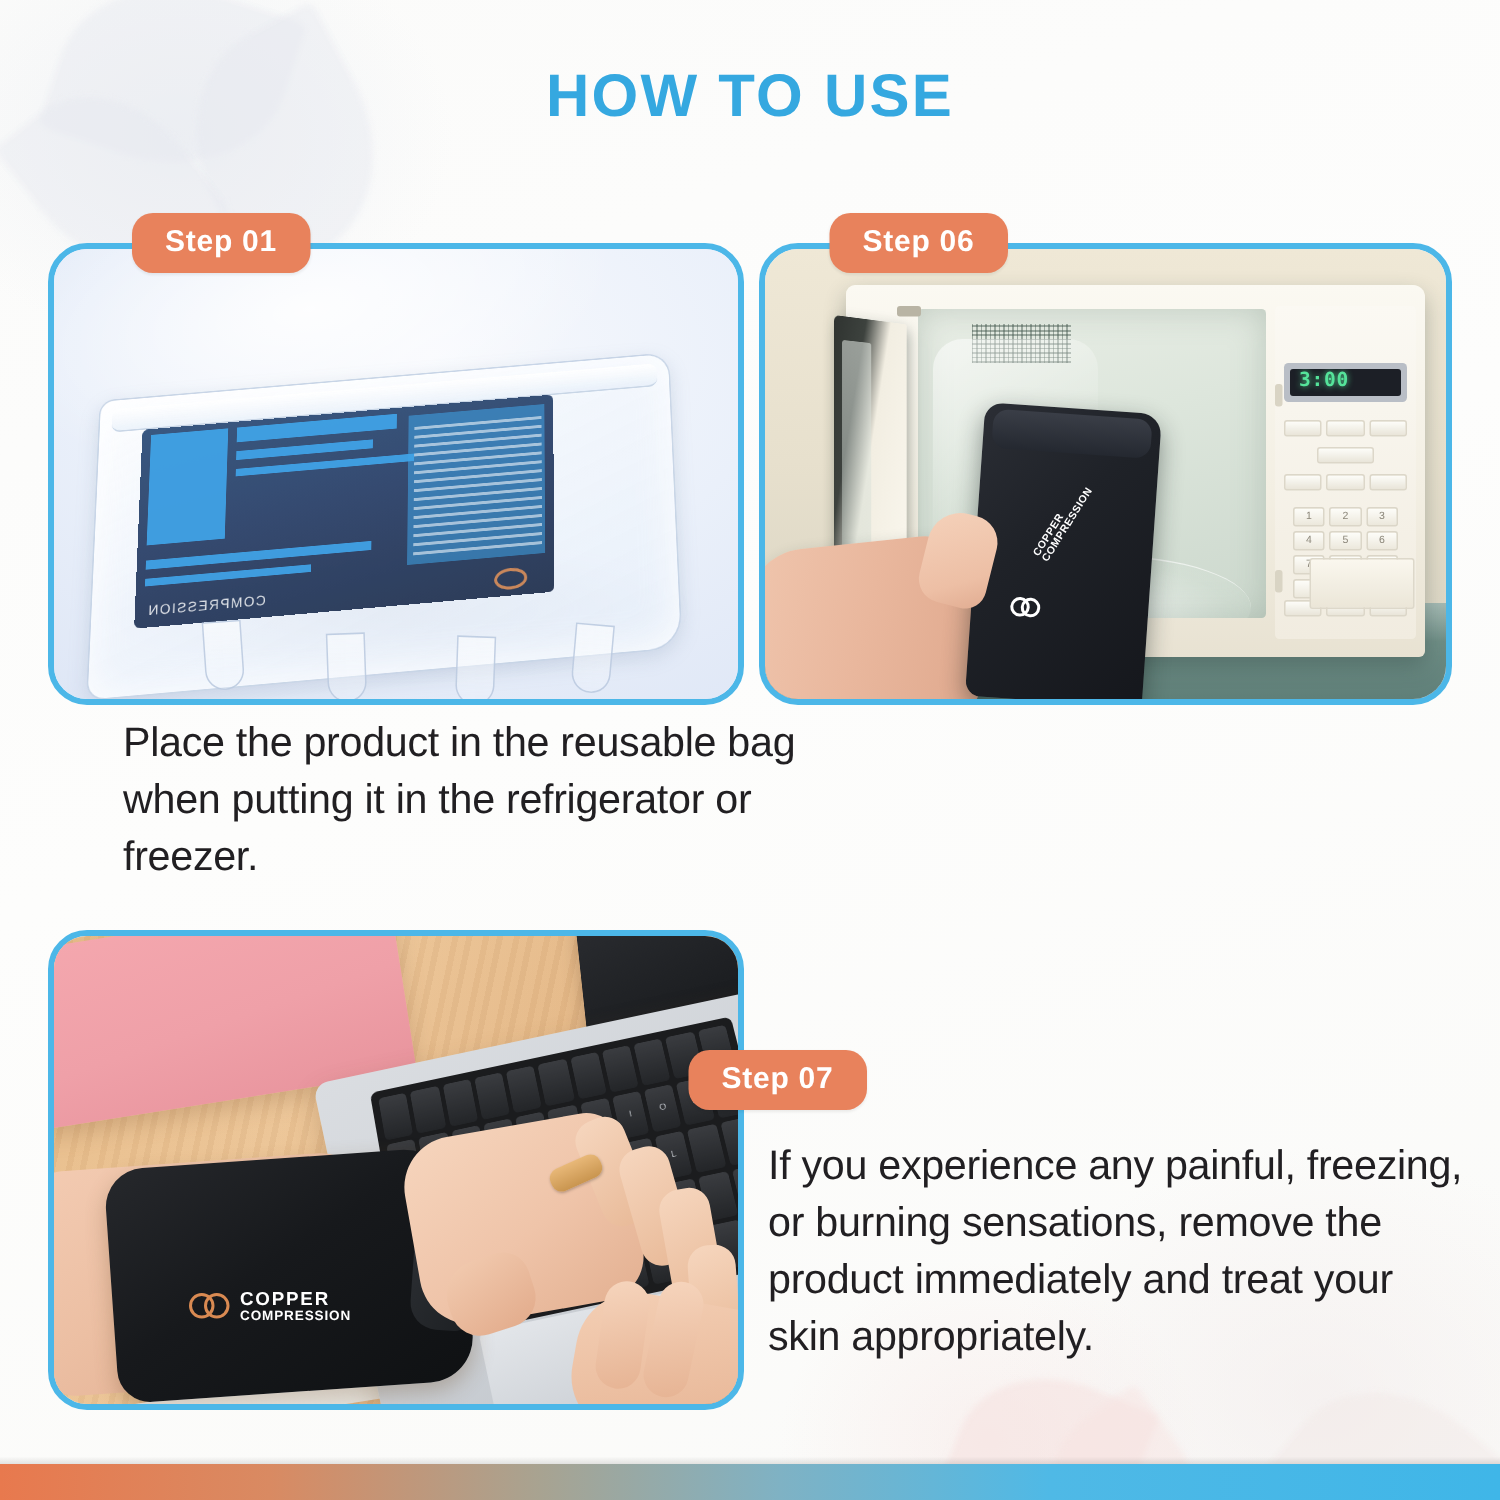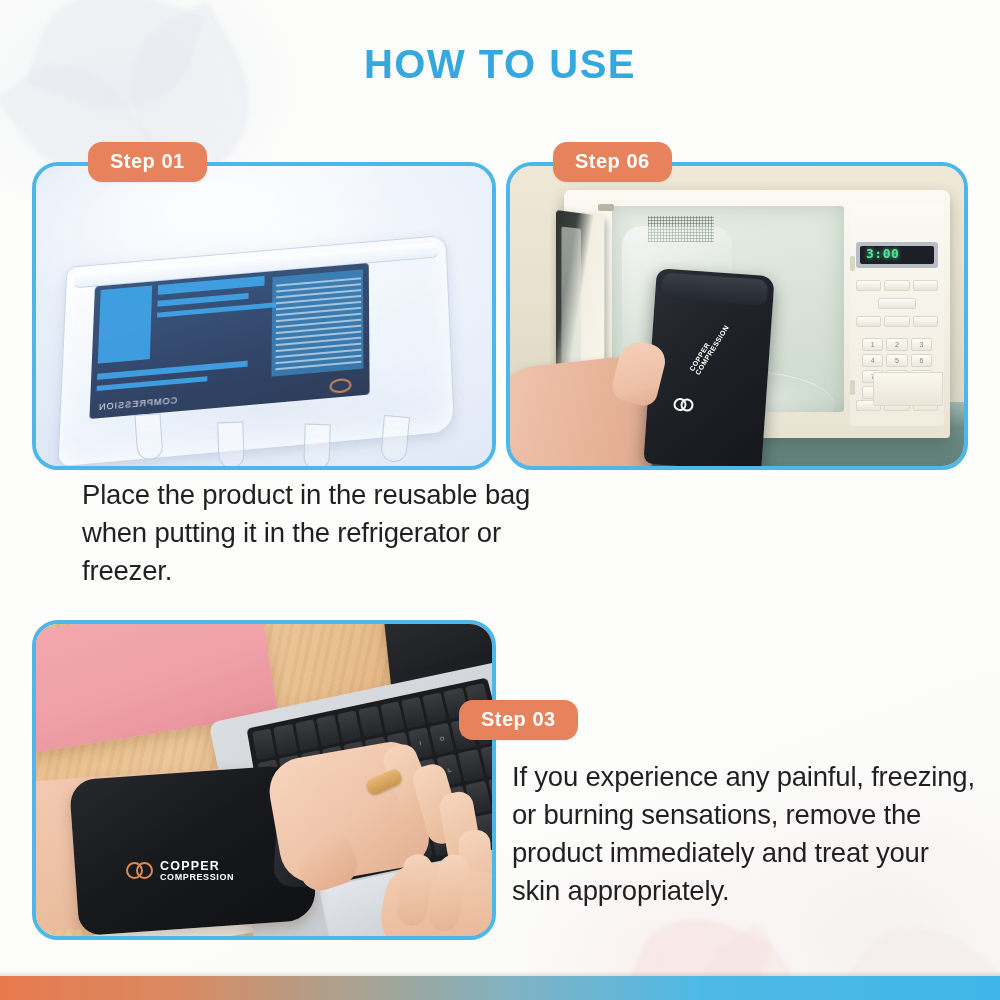--- a/index.html
+++ b/index.html
@@ -747,19 +747,19 @@
       <div class="p3-finger f2"></div>
       <div class="p3-finger f3"></div>
       <div class="p3-finger f4"></div>
       <div class="p3-ring"></div>
 
       <div class="p3-otherhand"></div>
       <div class="p3-oh-finger g1"></div>
       <div class="p3-oh-finger g2"></div>
     </div>
   </div>
-  <div class="badge" id="badge-3">Step 03</div>
+  <div class="badge" id="badge-3">Step 07</div>
   <div class="caption" id="caption-3">If you experience any painful, freezing, or burning sensations, remove the product immediately and treat your skin appropriately.</div>
 
   <div class="bottom-bar-shadow"></div>
   <div class="bottom-bar"></div>
 
 </div>
 
 </body></html>

